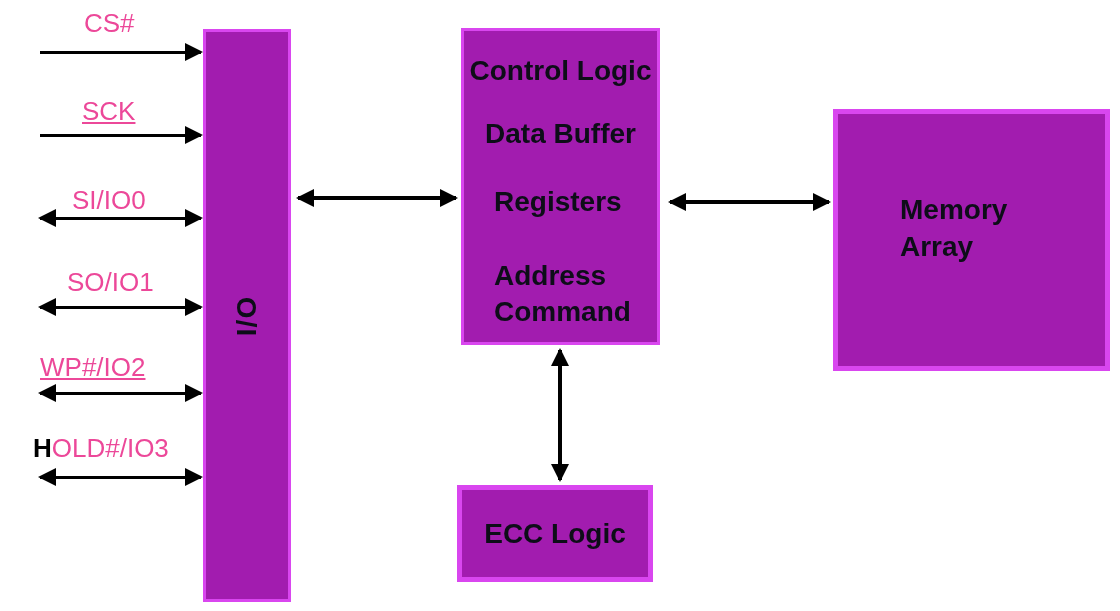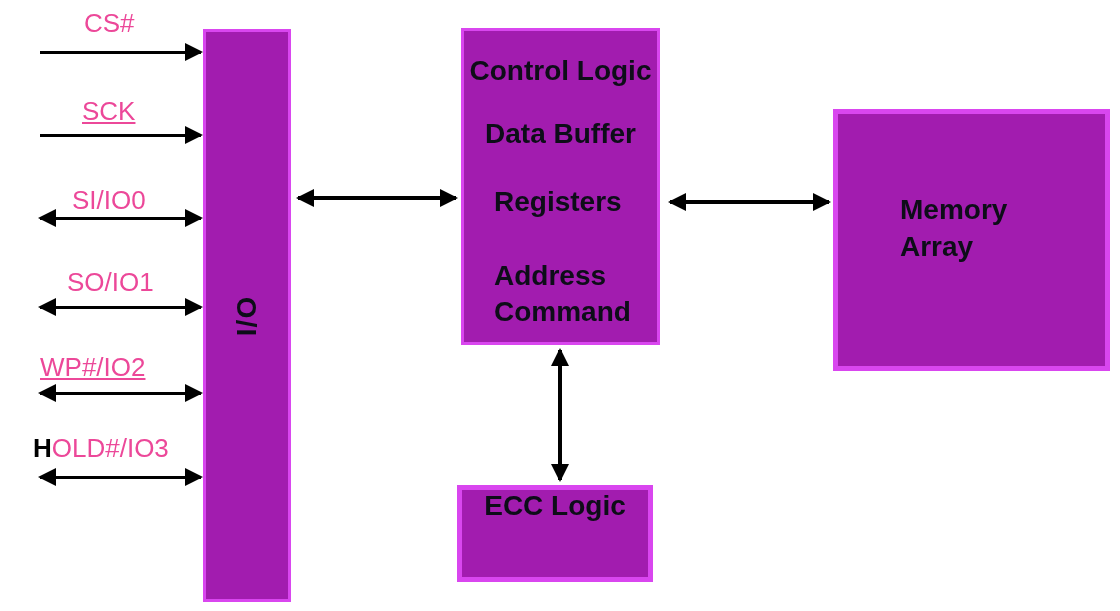--- a/index.html
+++ b/index.html
@@ -41,21 +41,21 @@
   .centered { left: 0; right: 0; text-align: center; }
 
   .memory-box { left: 833px; top: 85px; width: 277px; height: 262px; margin-top: 24px; }
   .memory-label {
     position: absolute; left: 62px; top: 77px;
     font-size: 28px; font-weight: bold; color: #0d0d18;
     line-height: 37px; white-space: pre-line;
   }
 
   .ecc-box { left: 457px; top: 485px; width: 196px; height: 97px;
-             display: flex; justify-content: center; }
+             display: flex; align-items: center; justify-content: center; }
   .ecc-label { font-size: 28px; font-weight: bold; color: #0d0d18; white-space: nowrap; }
 
   
   .sig-label {
     position: absolute;
     font-size: 26px; font-weight: normal;
     color: #ec4899; line-height: 30px; white-space: nowrap;
   }
   .fl-bold::first-letter { font-weight: bold; color: #000000; }
 

